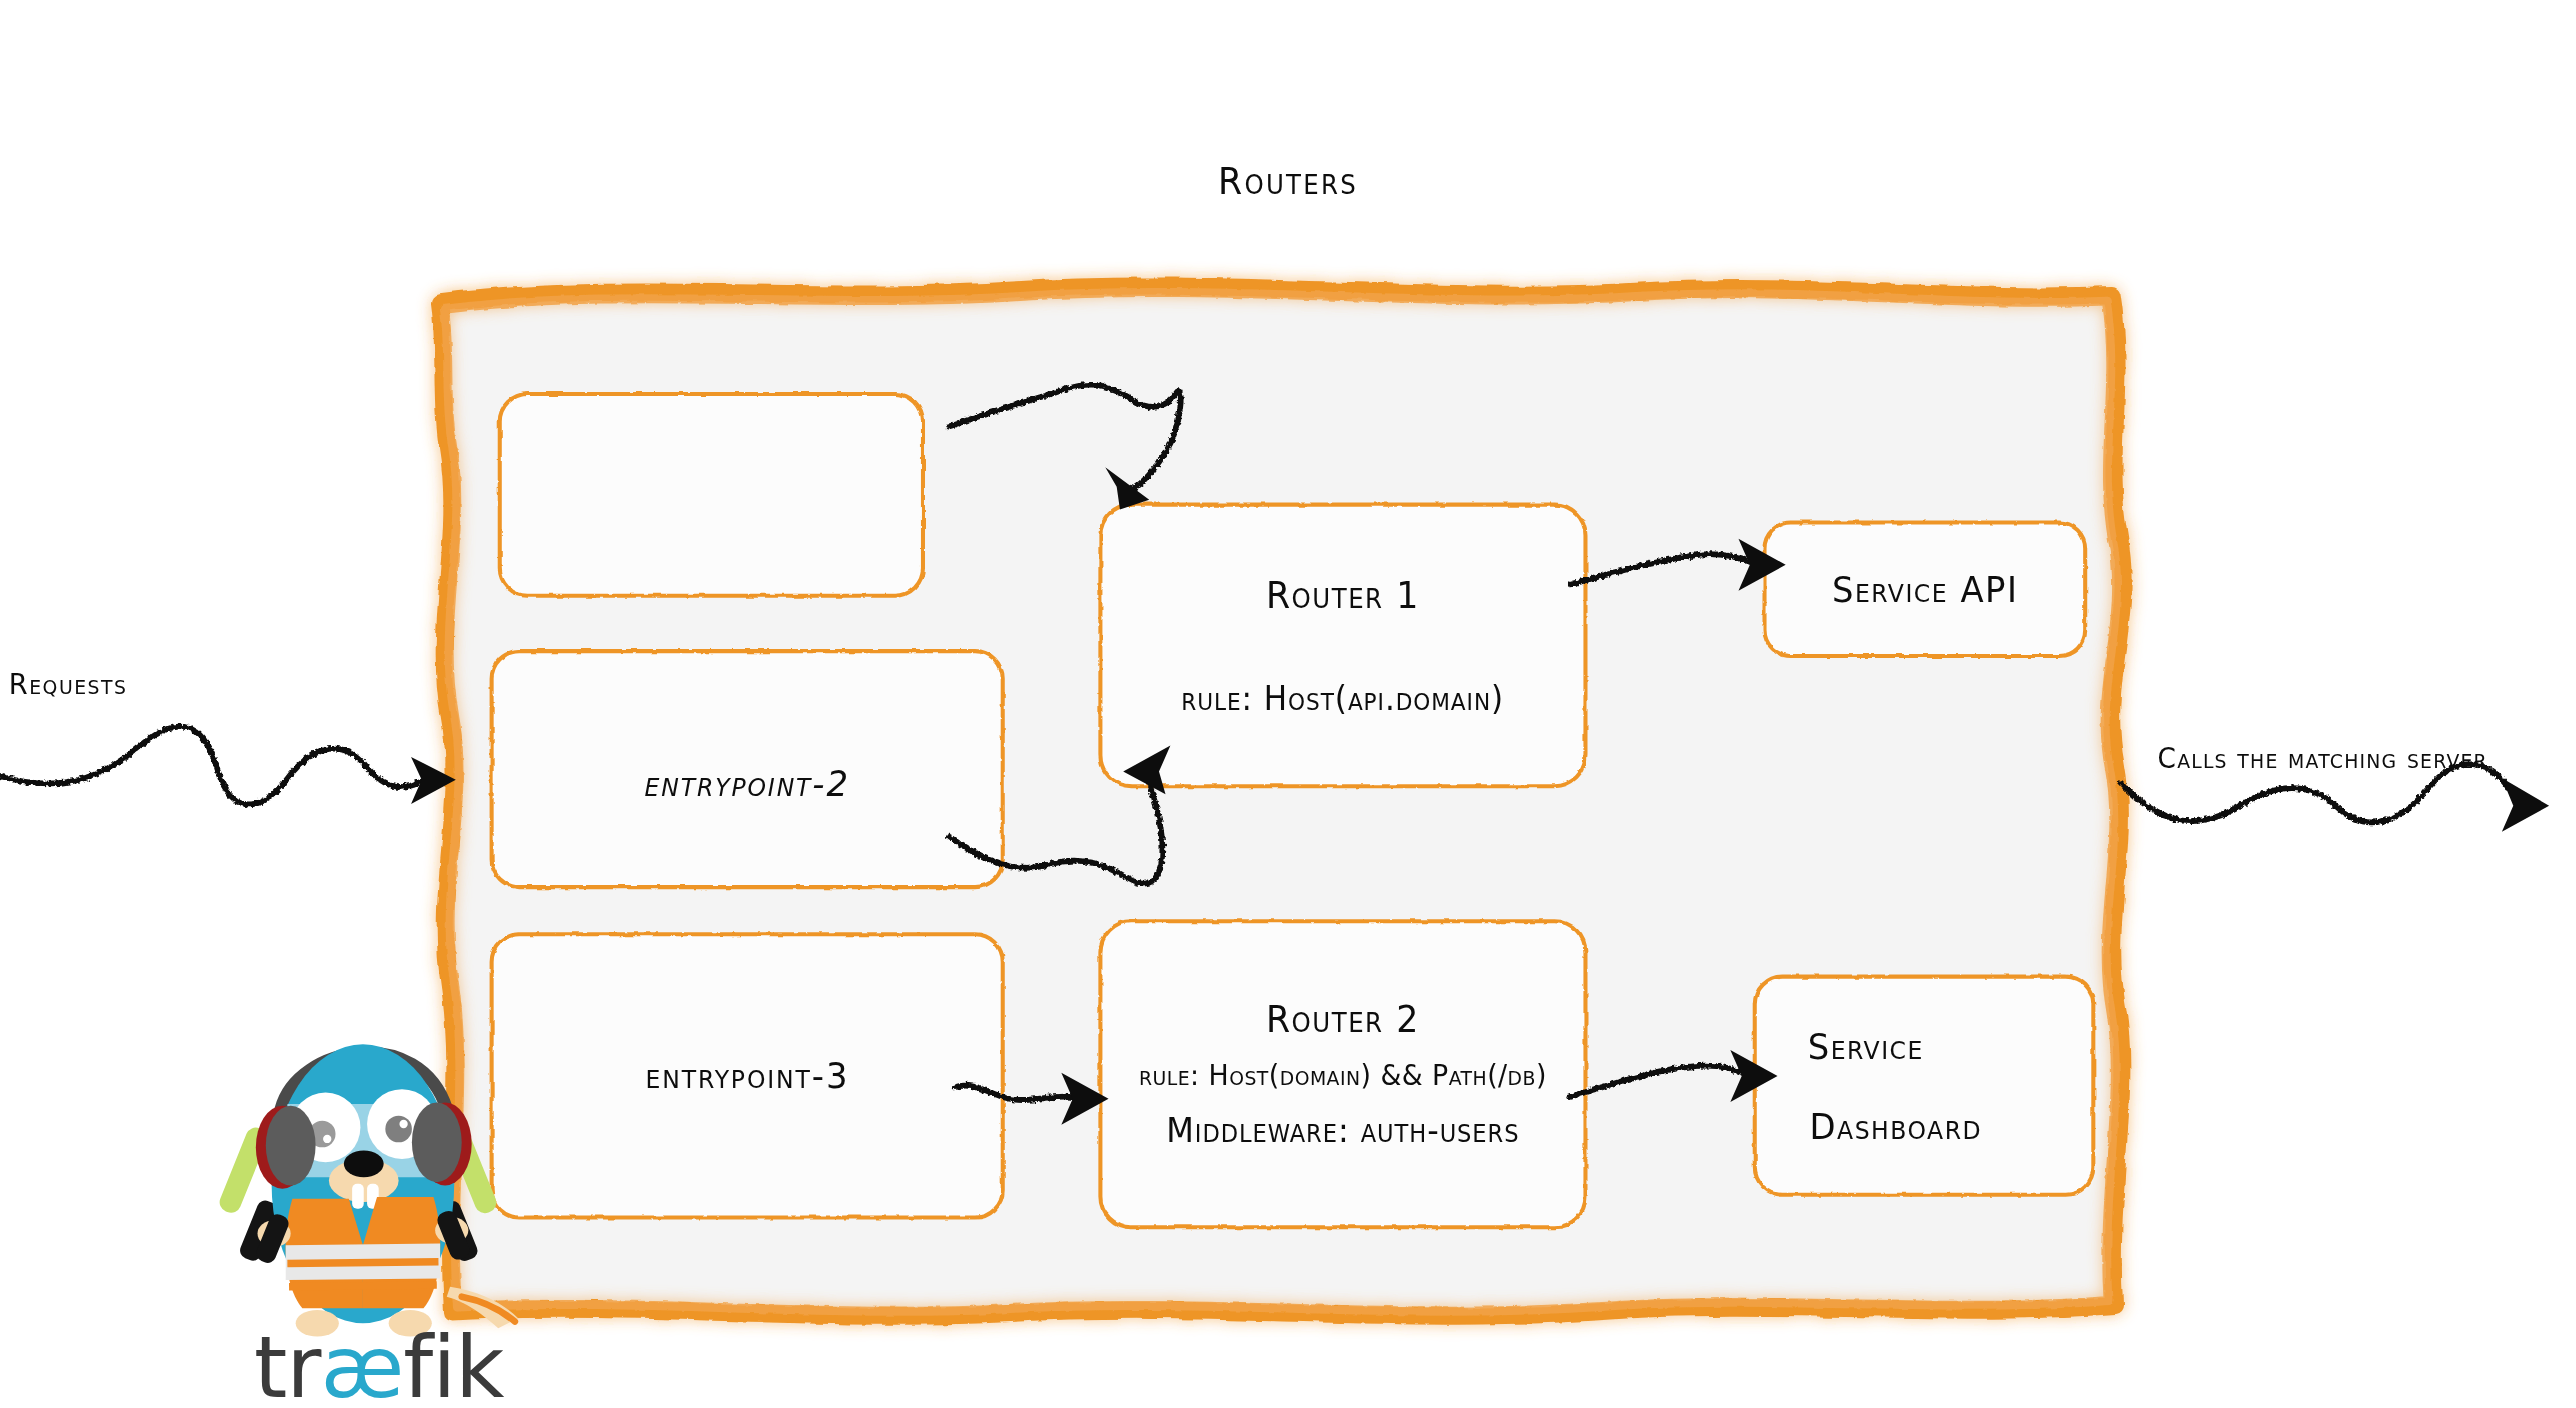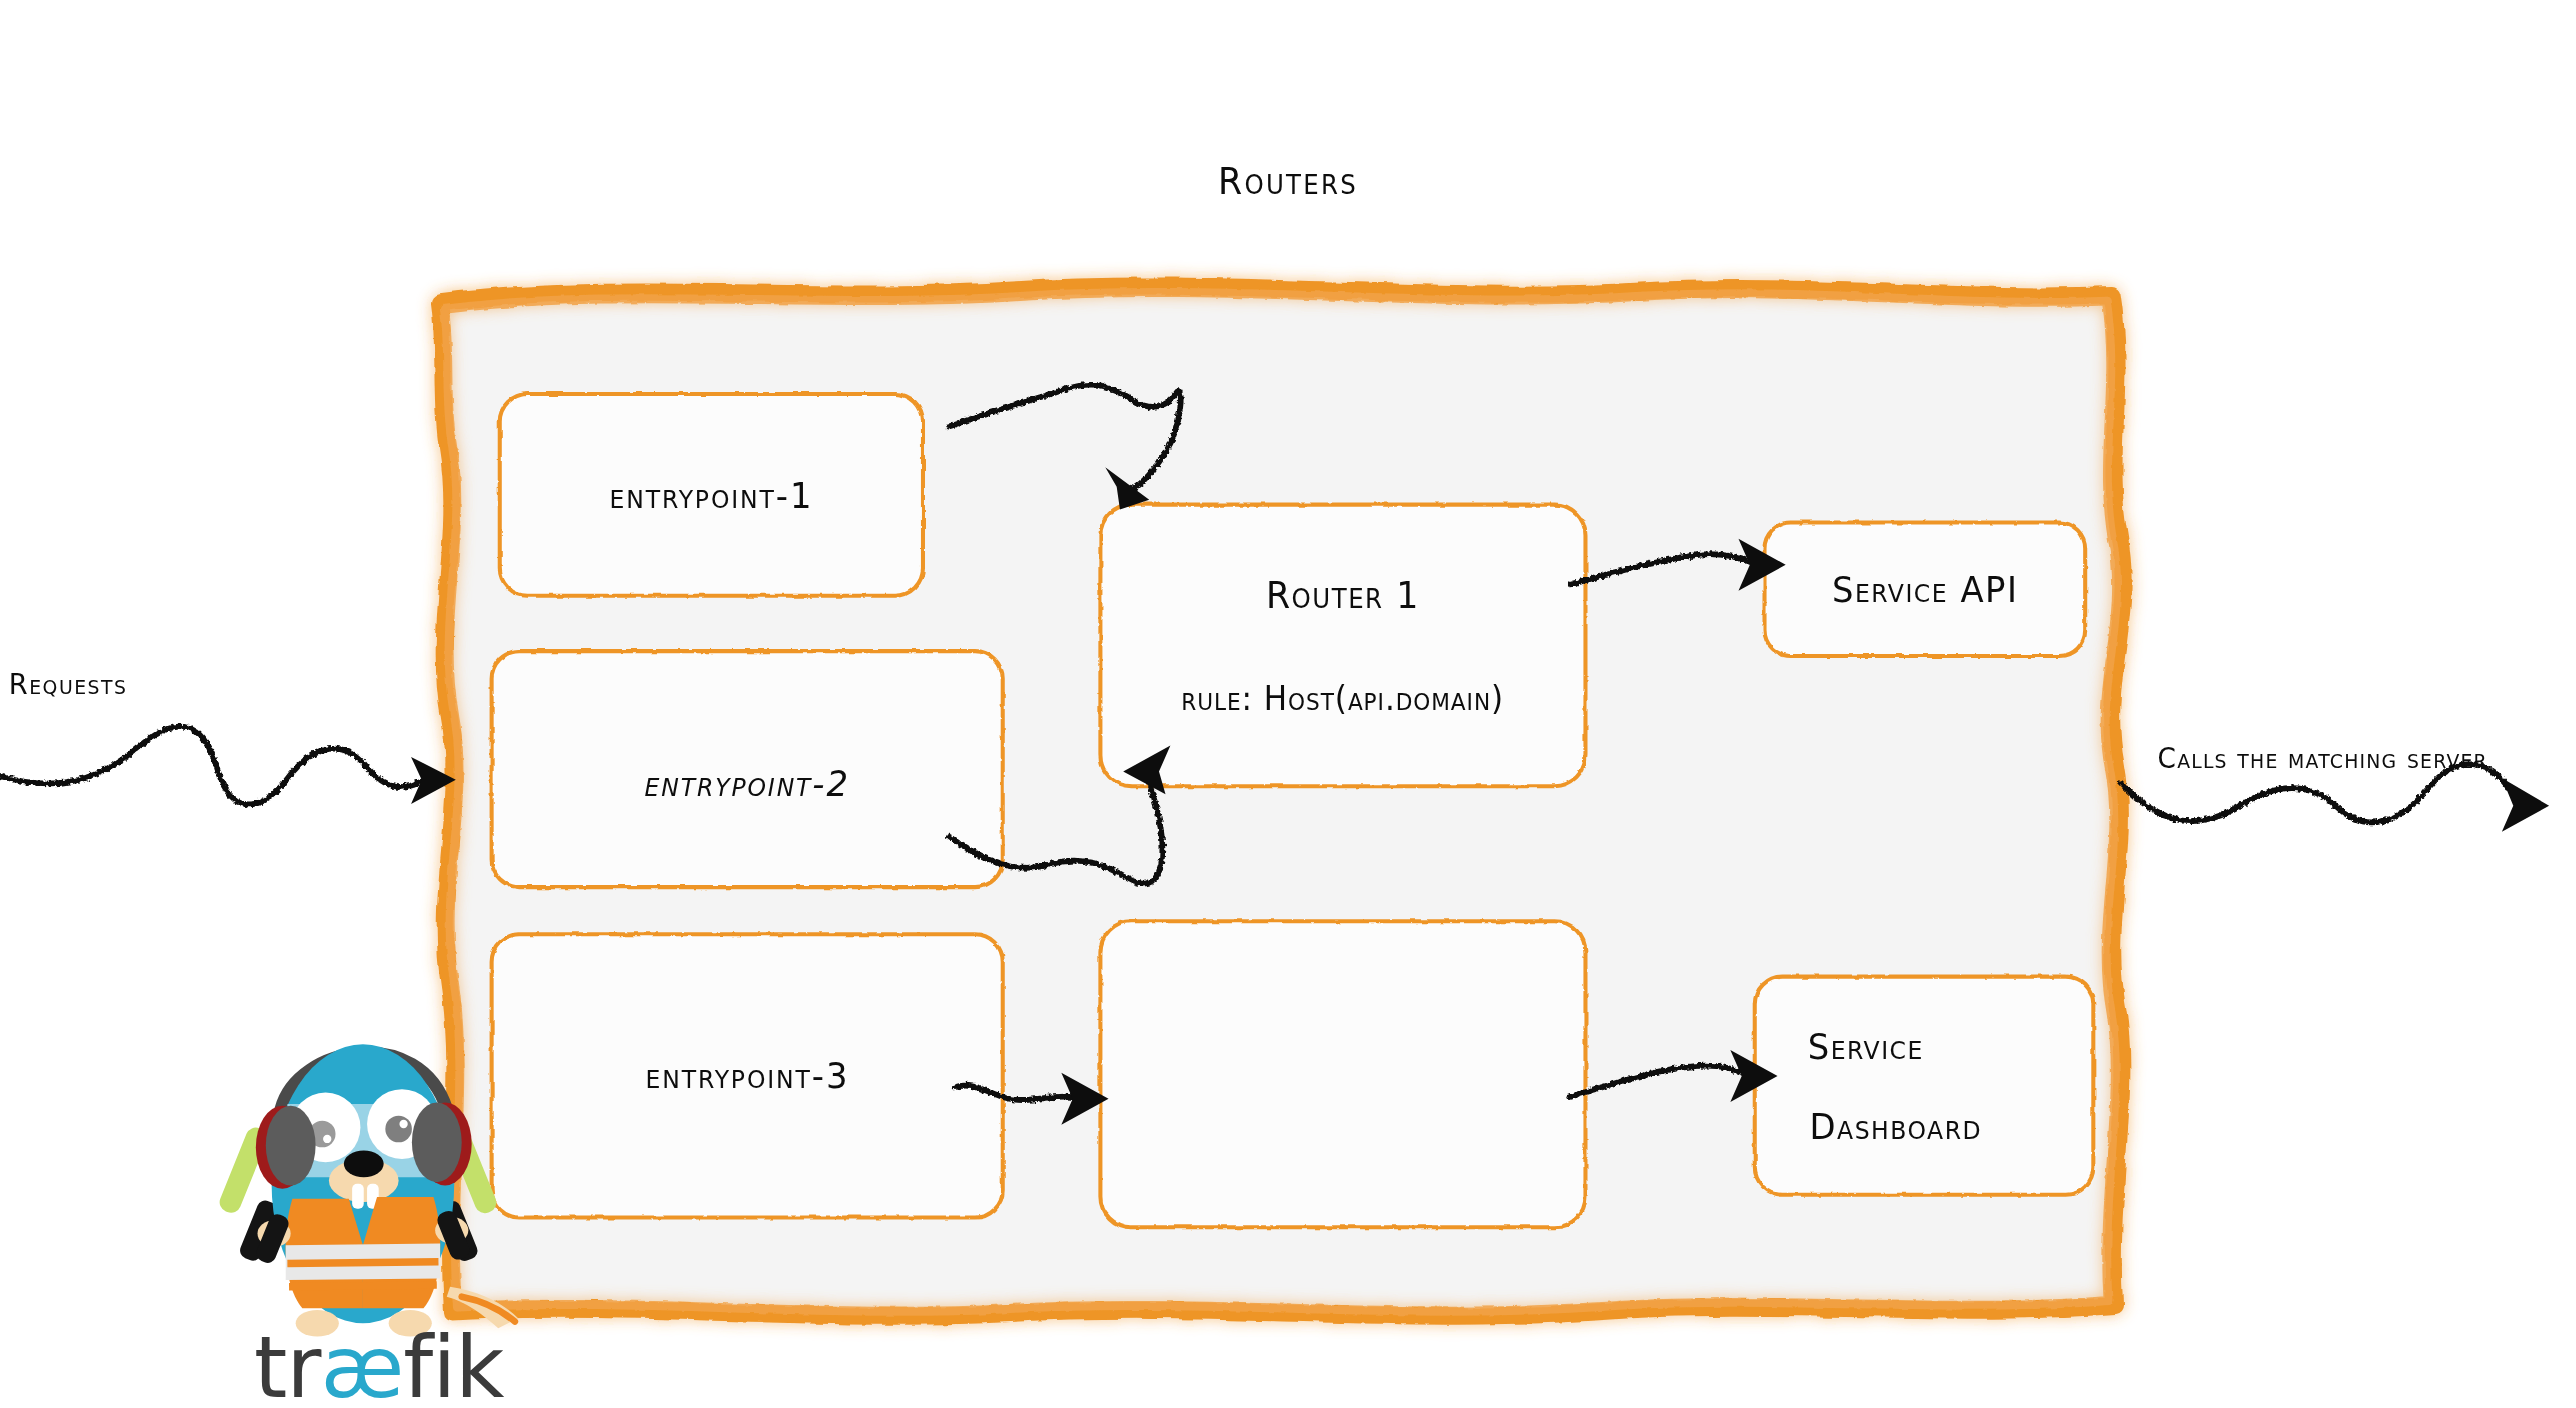--- a/index.html
+++ b/index.html
@@ -209,35 +209,37 @@
       <polygon points="3074,956 3132,990 3074,1022 3088,990"></polygon>
     </g>
   </svg>
 
   <div class="lbl hand" id="title">Routers</div>
 
   <div class="lbl hand side-label" style="left:4.9px;top:667px;">Requests</div>
 
   <div class="lbl hand side-label-r" style="left:2147px;top:742px;">Calls the matching server</div>
 
-  <div class="boxtext" style="left:500px;top:394px;width:423px;height:202px;">
-    <div class="hand ep-label">entrypoint-1</div>
-  </div>
   <div class="boxtext" style="left:492px;top:665px;width:511px;height:236px;font-style:italic;">
     <div class="hand ep-label">entrypoint-2</div>
   </div>
   <div class="boxtext" style="left:492px;top:934px;width:511px;height:283px;">
     <div class="hand ep-label">entrypoint-3</div>
   </div>
 
   <div class="boxtext" style="left:1100px;top:505px;width:485px;height:282px;gap:62px;">
     <div class="hand rt-title">Router 1</div>
     <div class="hand rt-rule">rule: Host(api.domain)</div>
   </div>
 
+  <div class="boxtext" style="left:1100px;top:921px;width:485px;height:306px;gap:18px;">
+    <div class="hand rt-title">Router 2</div>
+    <div class="hand rt-rule-sm">rule: Host(domain) &amp;&amp; Path(/db)</div>
+    <div class="hand rt-mw">Middleware: auth-users</div>
+  </div>
 
   <div class="boxtext" style="left:1765px;top:523px;width:321px;height:133px;">
     <div class="hand svc-label">Service API</div>
   </div>
   <div class="boxtext left" style="left:1804px;top:977px;width:290px;height:218px;gap:39px;">
     <div class="hand svc-label">Service</div>
     <div class="hand svc-label">Dashboard</div>
   </div>
 
   <svg class="layer" viewBox="0 0 3165 1730">

